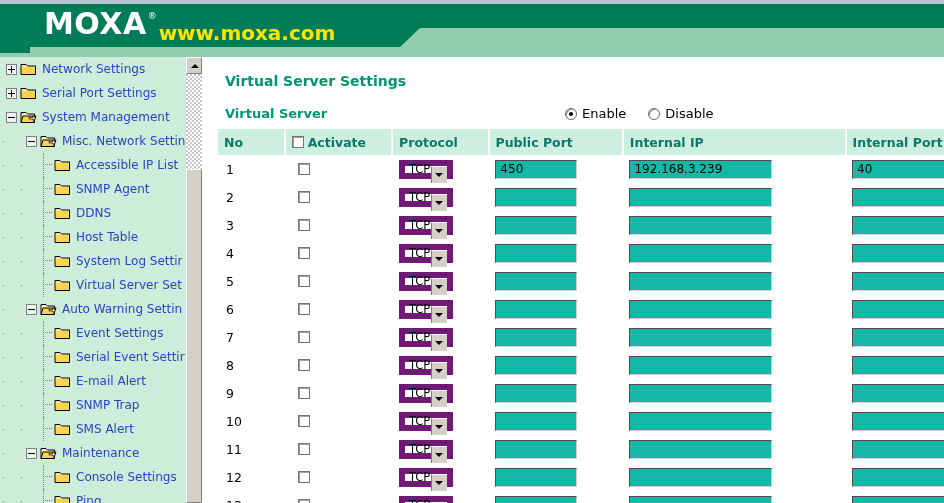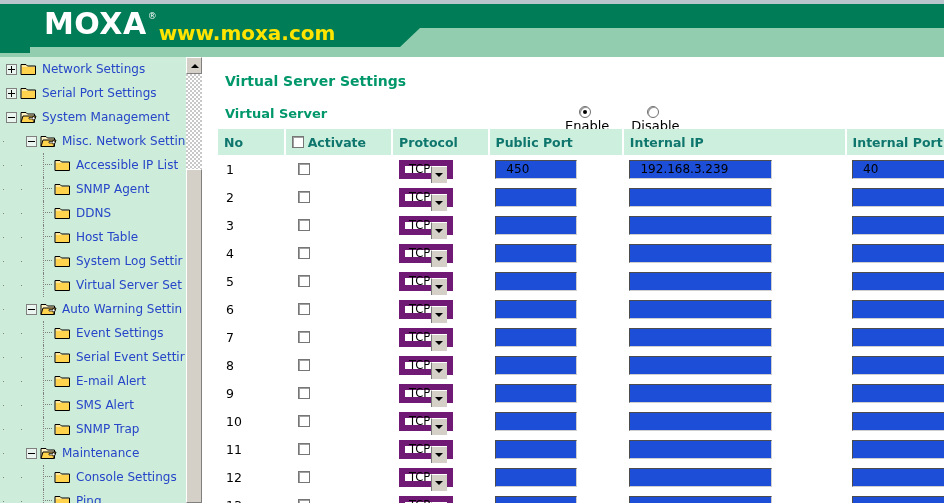--- a/index.html
+++ b/index.html
@@ -204,21 +204,21 @@
     font-size: 13px;
     font-weight: bold;
   }
   #radio-group {
     position: absolute; left: 362px; top: 49px;
     display: flex;
     align-items: center;
     font-size: 13px;
     color: #000;
   }
-  .radio-item { display: flex; align-items: center; margin-right: 22px; flex-direction: column; }
+  .radio-item { display: flex; align-items: center; margin-right: 22px; }
   .radio {
     width: 12px; height: 12px;
     border-radius: 50%;
     border: 1px solid #6f6f6f;
     background: #ffffff;
     margin-right: 5px;
     position: relative;
     flex: 0 0 auto;
     box-shadow: inset 1px 1px 0 #9a9a9a;
   }
@@ -320,24 +320,24 @@
     border-left: 4px solid transparent;
     border-right: 4px solid transparent;
     border-top: 4px solid #000;
   }
 
   .inp {
     height: 19px;
     border: 1px solid #4c4c4c;
     border-right-color: #cfcfcf;
     border-bottom-color: #cfcfcf;
-    background: #1d4ed8;
+    background: #14b8a6;
     font-size: 12px;
     color: #000;
-    padding: 0 10px;
+    padding: 0 4px;
     font-family: "DejaVu Sans", "Liberation Sans", sans-serif;
     line-height: 17px;
     display: flex;
     align-items: center;
   }
   .inp.pub { width: 82px; }
   .inp.ip  { width: 143px; }
   .inp.iport { width: 108px; }
 </style>
 </head>
@@ -581,38 +581,38 @@
           <span class="vline" style="left:15px"></span>
         </span>
         <span class="indent" style="width:14px"></span>
         <span class="dots"></span>
         <span class="folder">
           <svg width="17" height="14" viewBox="0 0 17 14">
             <path d="M1 2.5 L6 2.5 L7.5 4 L15.5 4 L15.5 12.5 L1 12.5 Z" fill="#ffe9a0" stroke="#000" stroke-width="1"></path>
             <path d="M2 5 L15 5 L15 12 L2 12 Z" fill="#ffd34d"></path>
           </svg>
         </span>
+        <span class="tree-label">SNMP Trap</span>
+      </div>
+      <div class="tree-row">
+        <span class="indent" style="width:6px;position:relative">
+          <span class="vline" style="left:3px"></span>
+        </span>
+        <span class="indent" style="width:20px;position:relative">
+          <span class="vline" style="left:15px"></span>
+        </span>
+        <span class="indent" style="width:14px"></span>
+        <span class="dots"></span>
+        <span class="folder">
+          <svg width="17" height="14" viewBox="0 0 17 14">
+            <path d="M1 2.5 L6 2.5 L7.5 4 L15.5 4 L15.5 12.5 L1 12.5 Z" fill="#ffe9a0" stroke="#000" stroke-width="1"></path>
+            <path d="M2 5 L15 5 L15 12 L2 12 Z" fill="#ffd34d"></path>
+          </svg>
+        </span>
         <span class="tree-label">SMS Alert</span>
-      </div>
-      <div class="tree-row">
-        <span class="indent" style="width:6px;position:relative">
-          <span class="vline" style="left:3px"></span>
-        </span>
-        <span class="indent" style="width:20px;position:relative">
-          <span class="vline" style="left:15px"></span>
-        </span>
-        <span class="indent" style="width:14px"></span>
-        <span class="dots"></span>
-        <span class="folder">
-          <svg width="17" height="14" viewBox="0 0 17 14">
-            <path d="M1 2.5 L6 2.5 L7.5 4 L15.5 4 L15.5 12.5 L1 12.5 Z" fill="#ffe9a0" stroke="#000" stroke-width="1"></path>
-            <path d="M2 5 L15 5 L15 12 L2 12 Z" fill="#ffd34d"></path>
-          </svg>
-        </span>
-        <span class="tree-label">SNMP Trap</span>
       </div>
       <div class="tree-row">
         <span class="indent" style="width:6px;position:relative">
           <span class="vline" style="left:3px"></span>
         </span>
         <span class="indent" style="width:20px"></span>
         <span class="expander"></span>
         <span class="folder">
           <svg width="17" height="14" viewBox="0 0 17 14">
             <path d="M1 2.5 L6 2.5 L7.5 4 L14.5 4 L14.5 12.5 L1 12.5 Z" fill="#fff3c4" stroke="#000" stroke-width="1"></path>

